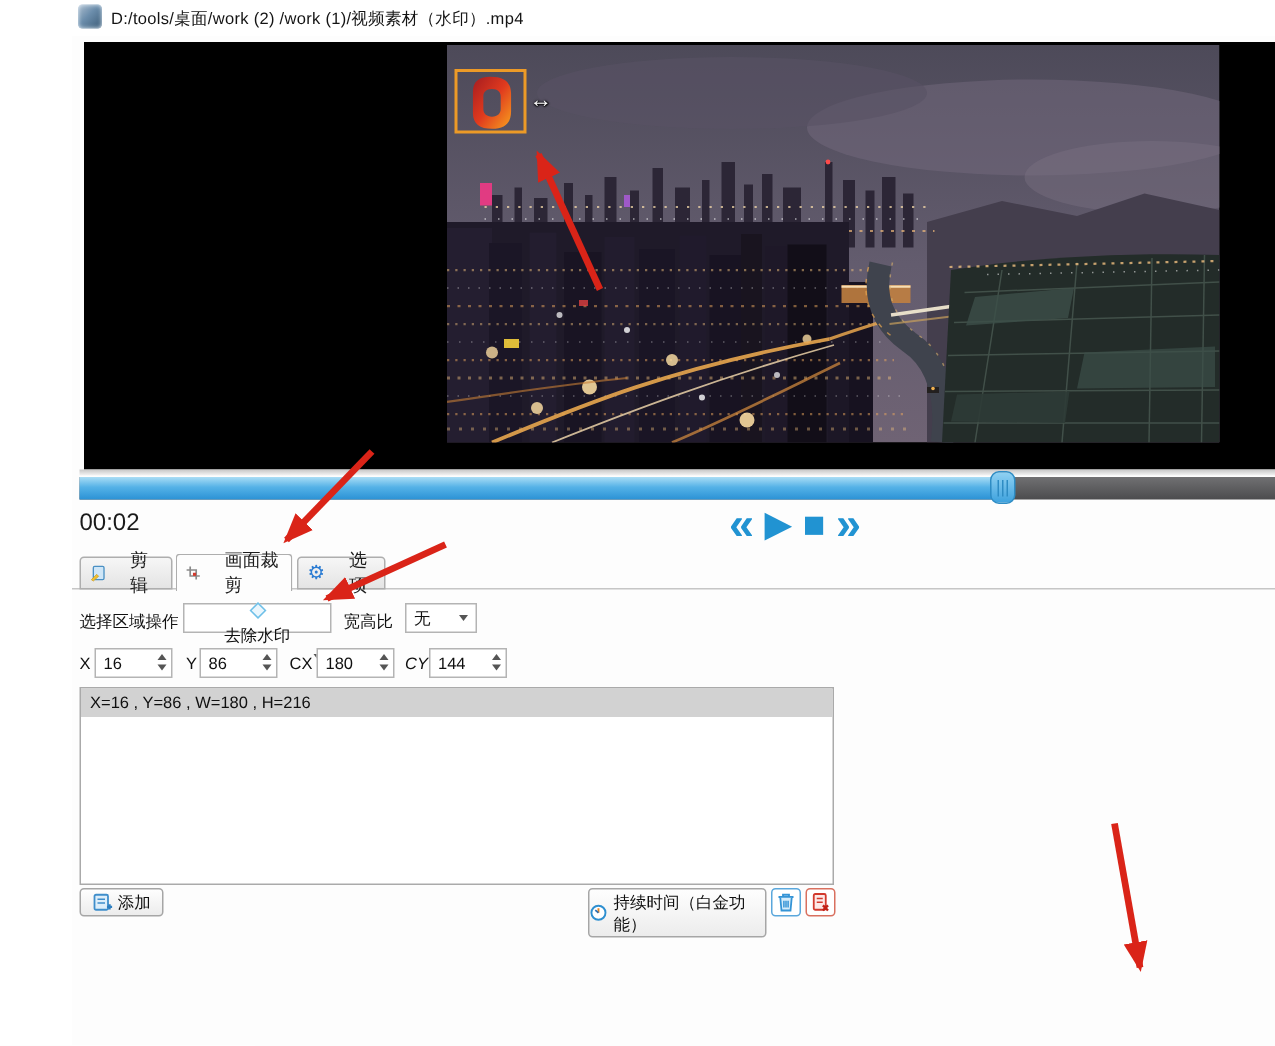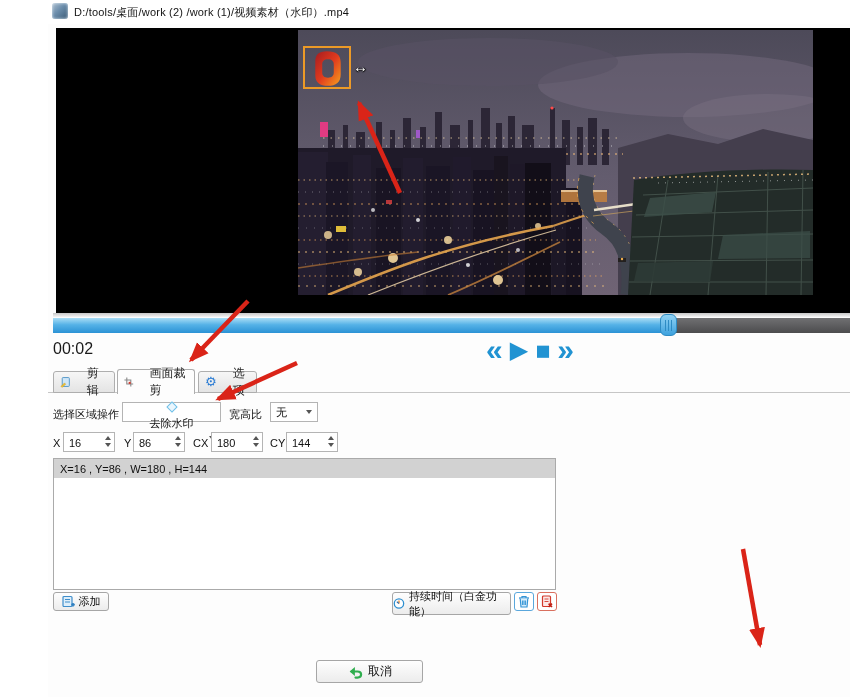--- a/index.html
+++ b/index.html
@@ -296,42 +296,42 @@
       </span>
   </div>
   <span class="abs lbl" style="left:145px; top:437px;">CX</span>
   <div class="spin" style="left:163px; top:432px;">
     <span class="val">180</span>
     <span class="arrows">
         <span class="up"></span>
         <span class="dn"></span>
       </span>
   </div>
-  <span class="abs lbl" style="left:222px; top:437px;">CY</span>
+  <span class="abs lbl" style="left:222px; top:437px;font-style:italic;">CY</span>
   <div class="spin" style="left:238px; top:432px;">
     <span class="val">144</span>
     <span class="arrows">
         <span class="up"></span>
         <span class="dn"></span>
       </span>
   </div>
 
   <div class="abs" id="region-list">
-    <div class="list-row">X=16 , Y=86 , W=180 , H=144</div>
+    <div class="list-row">X=16 , Y=86 , W=180 , H=216</div>
   </div>
 
   <div class="btn" style="left:5px; top:592px; width:56px; height:19px;">
     <svg width="13" height="13" viewBox="0 0 13 13">
       <rect x="1" y="1.5" width="9" height="10" rx="1" fill="#ddeefa" stroke="#3f8ecb" stroke-width="1.2"></rect>
       <path d="M3 4.5 H8 M3 7 H8" stroke="#3f8ecb" stroke-width="1"></path>
       <path d="M9.3 9.6 H12.8 M11 7.9 V11.4" stroke="#2e7fc0" stroke-width="1.6"></path>
     </svg>
     <span>添加</span>
   </div>
-  <div class="btn" style="left:344px; top:592px; width:119px; height:23px;">
+  <div class="btn" style="left:344px; top:592px; width:119px; height:33px;">
     <svg width="13" height="13" viewBox="0 0 14 14">
       <circle cx="7" cy="7" r="5.5" fill="#fff" stroke="#2e8fd0" stroke-width="1.5"></circle>
       <path d="M7 7 L7 3.5" stroke="#e8821e" stroke-width="1.5"></path>
       <path d="M7 7 L4.5 5" stroke="#2e6fb0" stroke-width="1.3"></path>
     </svg>
     <span>持续时间（白金功能）</span>
   </div>
   <div class="btn" id="trash-btn" style="left:466px; top:592px; width:20px; height:19px;">
     <svg width="12" height="13" viewBox="0 0 12 13">
       <path d="M1 3 H11" stroke="#3494d6" stroke-width="1.3"></path>
@@ -341,27 +341,20 @@
     </svg>
   </div>
   <div class="btn" id="clear-btn" style="left:489px; top:592px; width:20px; height:19px;">
     <svg width="12" height="13" viewBox="0 0 12 13">
       <rect x="1.5" y="1" width="8" height="10.5" rx="1" fill="#fde8e6" stroke="#d2392c" stroke-width="1.2"></rect>
       <path d="M3.5 4 H7.5 M3.5 6.5 H7.5" stroke="#d2392c" stroke-width="0.9"></path>
       <path d="M7.6 8.6 L11 12 M11 8.6 L7.6 12" stroke="#c22015" stroke-width="1.6"></path>
     </svg>
   </div>
 
-  <div class="btn" id="dlg-cancel" style="left:268px; top:660px; width:107px; height:23px;">
-    <svg width="17" height="14" viewBox="0 0 16 14">
-      <path d="M4 6.5 H10 C12.5 6.5 13.6 8 13.6 9.6 C13.6 11.2 12.4 12.6 10 12.6 H8" fill="none" stroke="#2fae4e" stroke-width="2.2" stroke-linecap="round"></path>
-      <path d="M7.4 2 L2.2 6.5 L7.4 11 Z" fill="#2fae4e"></path>
-    </svg>
-    <span>取消</span>
-  </div>
 
   <svg class="abs" id="arrows" viewBox="0 0 850 697">
     <defs>
       <marker id="ah" markerUnits="userSpaceOnUse" markerWidth="24" markerHeight="20" refX="17" refY="9" orient="auto">
         <path d="M0,1 L20,9 L0,17 Z" fill="#da2418"></path>
       </marker>
     </defs>
     <g stroke="#da2418" stroke-width="4.5" marker-end="url(#ah)">
       <line x1="352" y1="193" x2="311" y2="103"></line>
       <line x1="200" y1="301" x2="143" y2="360"></line>

